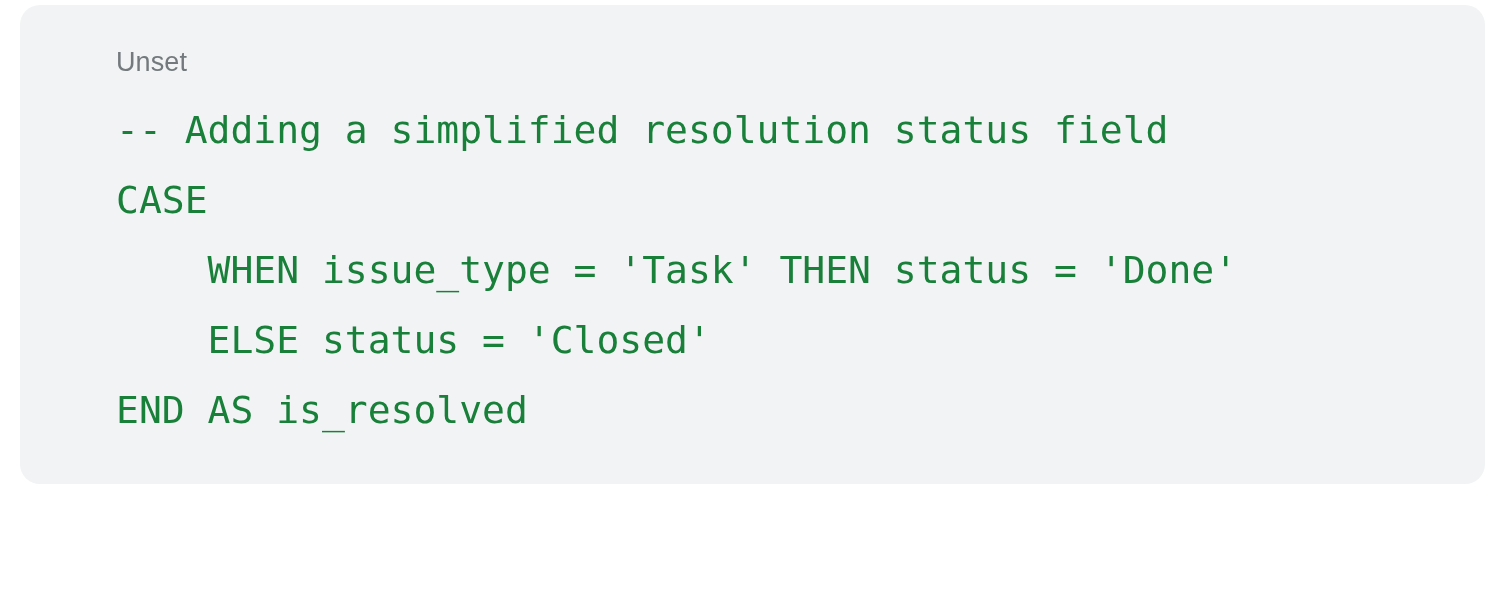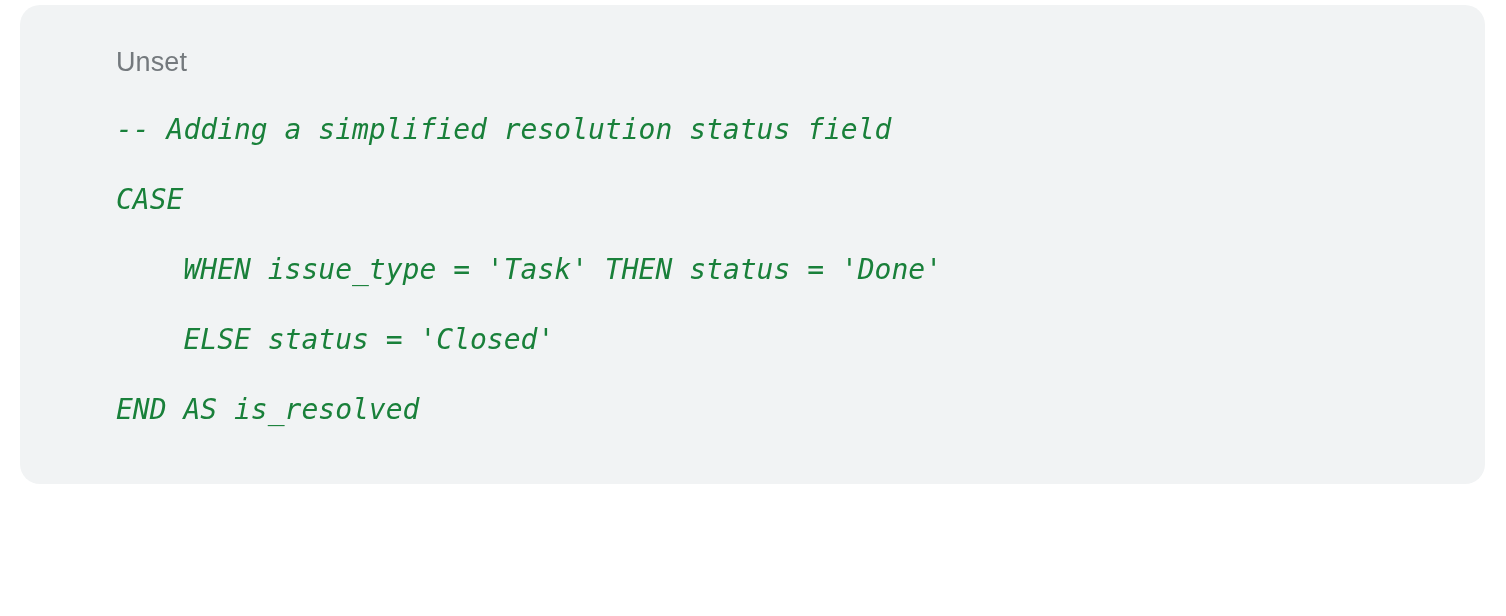--- a/index.html
+++ b/index.html
@@ -34,29 +34,28 @@
     color: #74797d;
     padding: 0 0 0 96px;
     letter-spacing: 0.1px;
     user-select: none;
   }
 
   #code-block {
     margin: 0;
     padding: 16px 40px 0 96px;
     font-family: "DejaVu Sans Mono", monospace;
-    font-size: 28px;
+    font-size: 38px;
     line-height: 70px;
     color: #19803a;
     white-space: pre-wrap;
     word-break: break-word;
     overflow-wrap: anywhere;
     tab-size: 4;
     letter-spacing: 0px;
-    font-style: italic;
   }
 </style>
 </head>
 <body>
 
 <div id="code-card">
   <div id="language-label">Unset</div>
   <pre id="code-block">-- Adding a simplified resolution status field
 CASE
     WHEN issue_type = 'Task' THEN status = 'Done'

